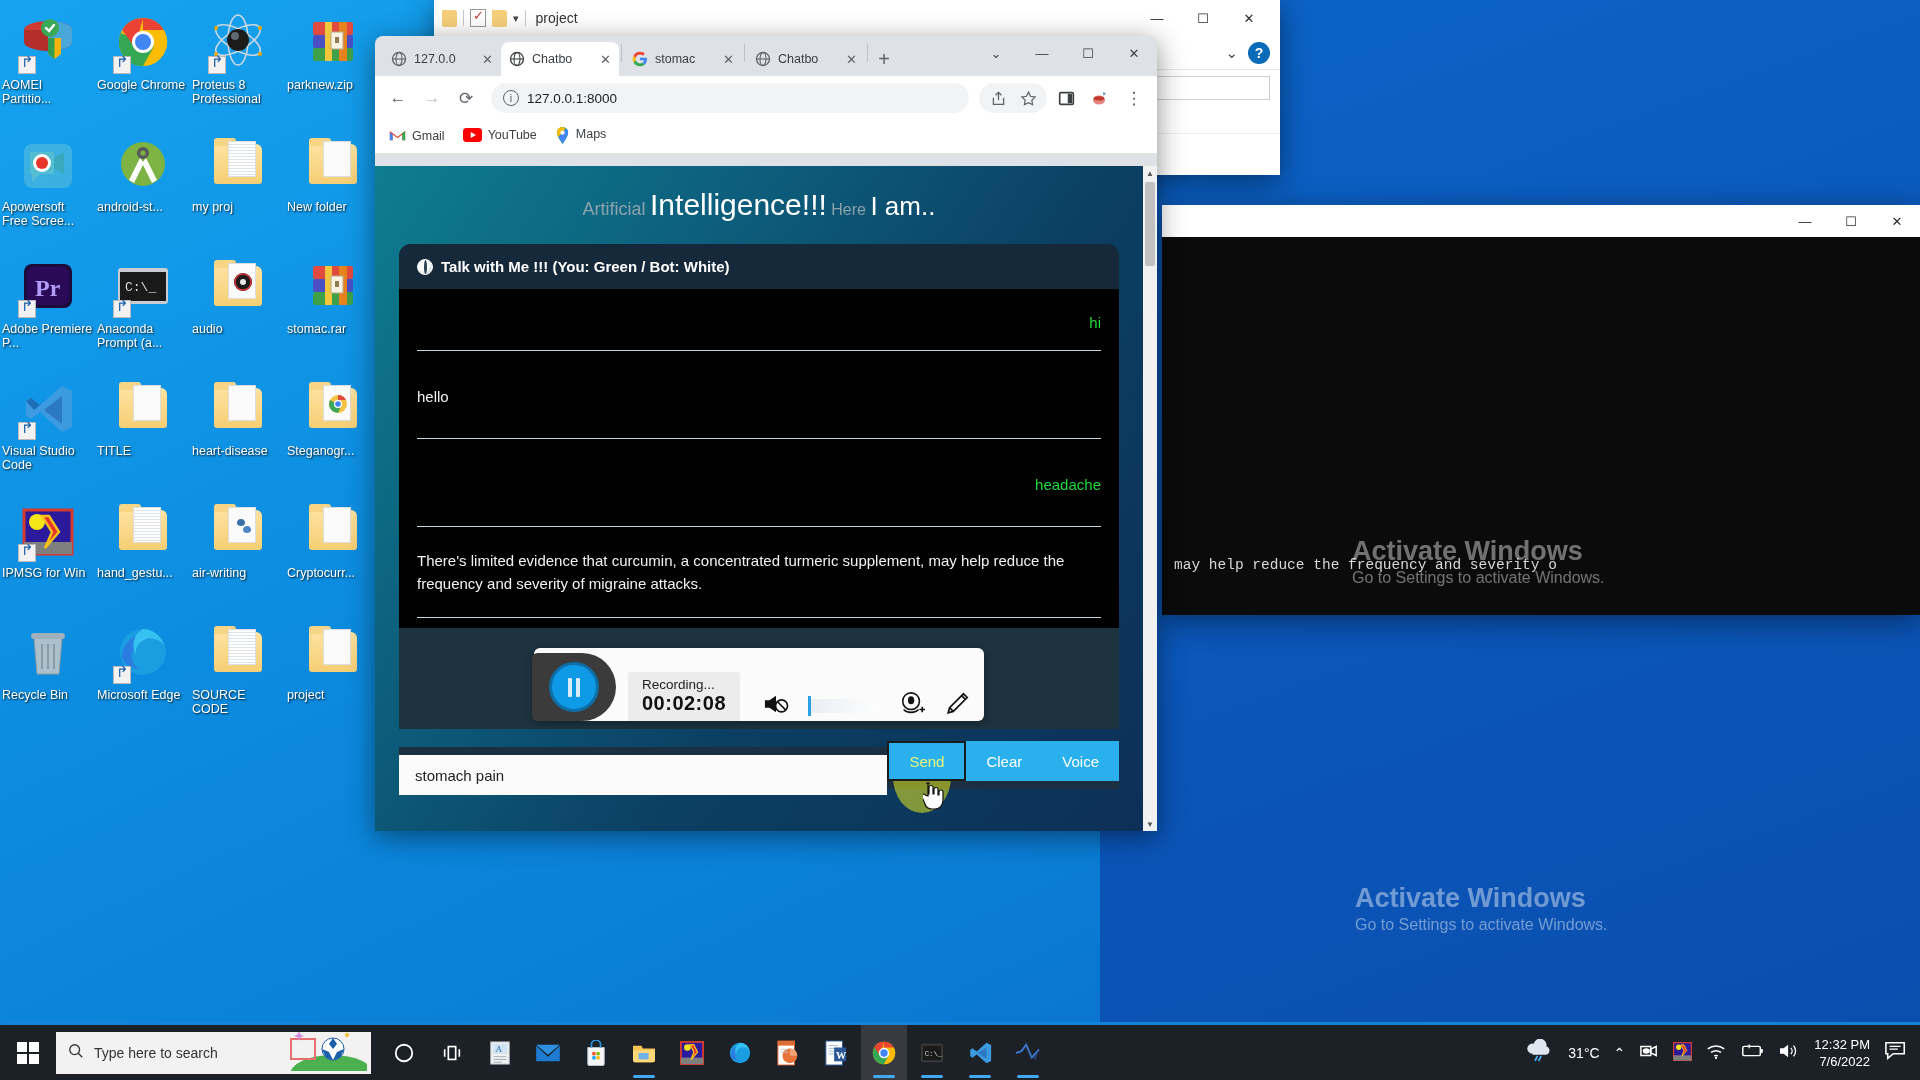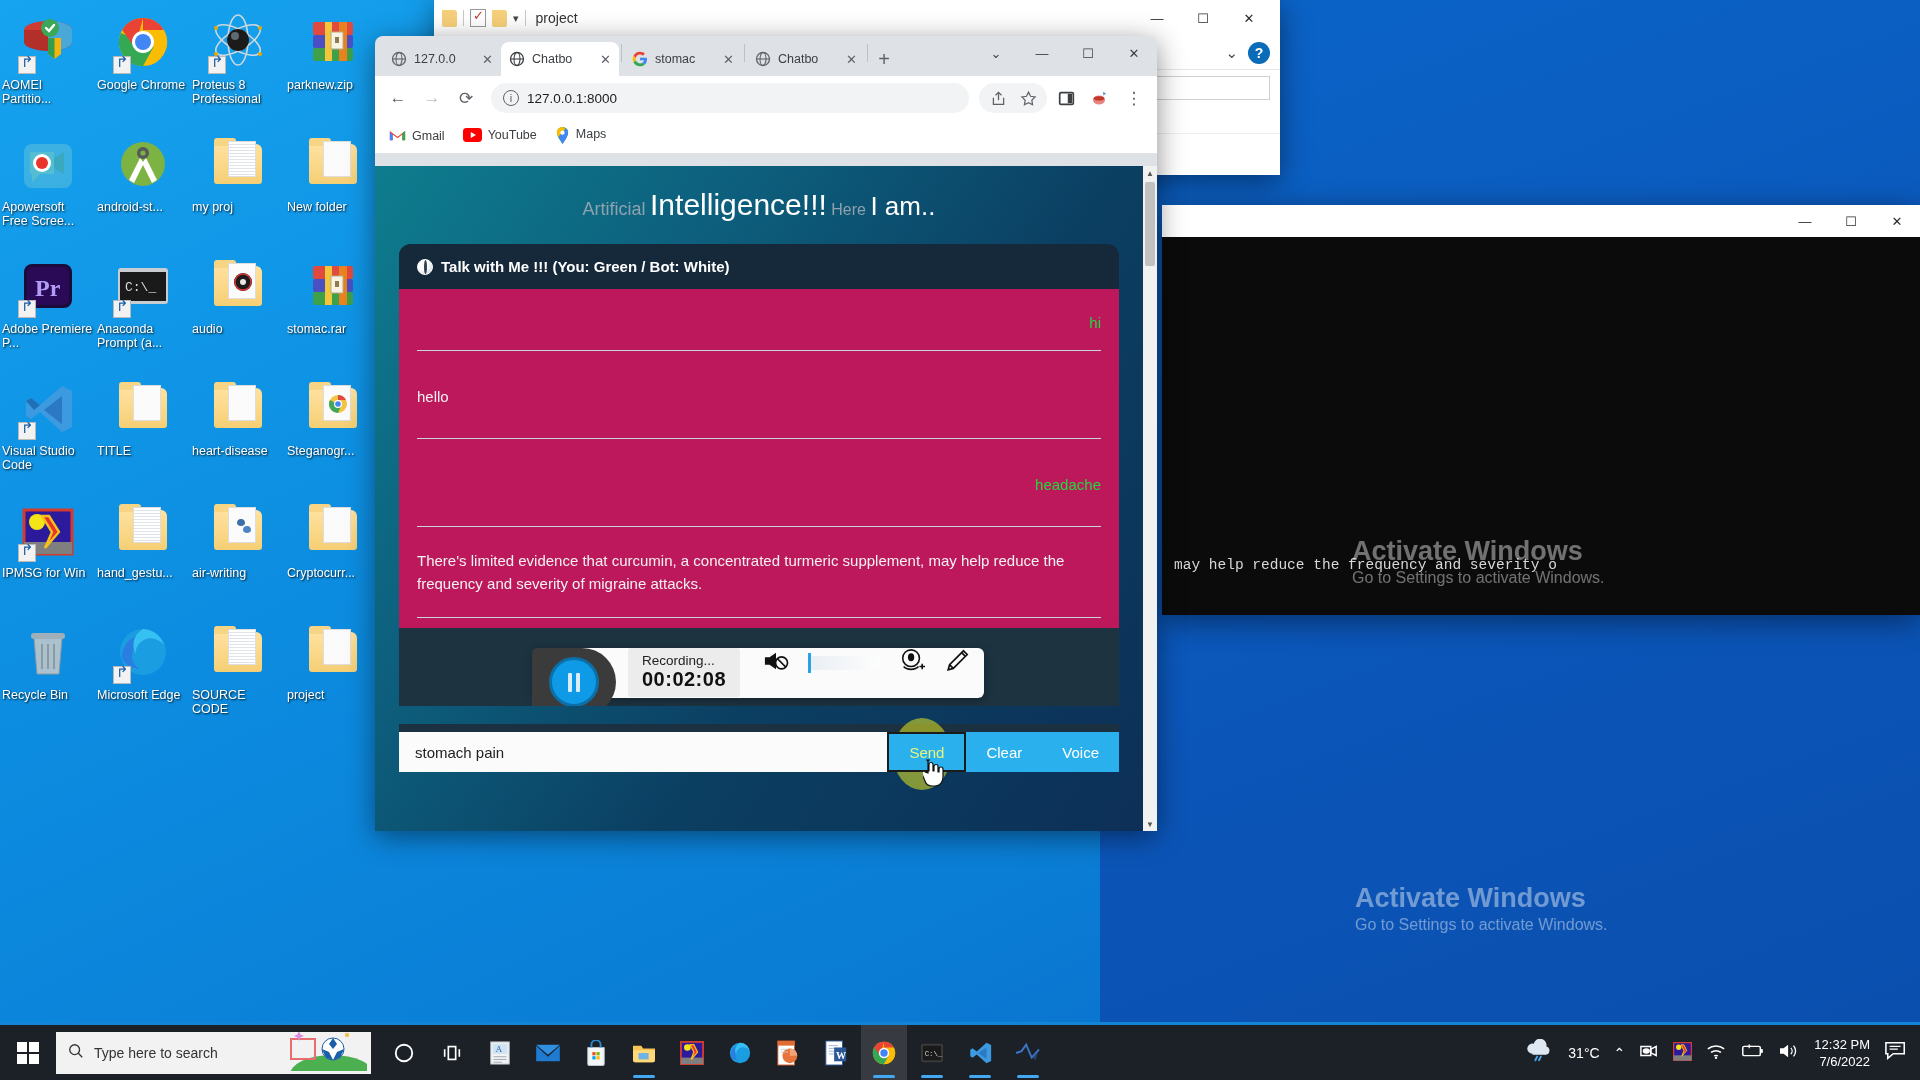--- a/index.html
+++ b/index.html
@@ -147,30 +147,30 @@
   .card-head {
     background: #16293a; color: #fff; font-size: 15px; font-weight: bold;
     padding: 14px 18px; display: flex; align-items: center; gap: 8px; text-align: right;
   }
   .globe {
     width: 16px; height: 16px; border-radius: 50%;
     background: radial-gradient(circle at 35% 32%, #fff 40%, #dfe6ea 70%, #9fb2bd 100%);
     border: 1px solid #fff; position: relative; flex: 0 0 16px;
   }
   .globe::after { content:""; position:absolute; left:6px; top:0; width:3px; height:14px; background:#2b4252; border-radius:50%;}
-  .chatlog { padding: 4px 18px 10px; background: #be185d; }
+  .chatlog { padding: 4px 18px 10px; background: #000000; }
   .msg { font-size: 15px; line-height: 23px; padding: 18px 0 16px;
          border-bottom: 1px solid #c7d6de; min-height: 38px; }
   .msg.user { color: #1fdb3c; text-align: right; }
   .msg.bot { color: #f2f2f2; text-align: left; }
 
   
   .rec-wrap { display: flex; justify-content: center; padding: 20px 0 8px; background:#1d3340; }
   .recbar {
-    display: flex; align-items: flex-start; height: 50px;
+    display: flex; align-items: flex-end; height: 73px;
     background: #fbfbfb; border-radius: 6px; padding-right: 14px;
     box-shadow: 0 2px 10px rgba(0,0,0,.35);
   }
   .recbar .knob {
     width: 84px; height: 68px; background: #3b3b3b; border-radius: 6px 38px 38px 6px;
     display: flex; align-items: center; justify-content: center; margin-right: 10px;
     position: relative; left: -2px;
   }
   .recbar .knob .circ {
     width: 50px; height: 50px; border-radius: 50%;
@@ -187,21 +187,21 @@
 
   
   .inputbar {
     margin: 18px 24px 0; background: #1b3040; display: flex; align-items: stretch;
     height: 42px; padding: 8px 0 8px 0;
   }
   .textfield {
     flex: 1; background: #fbfbfb; border: none; height: 40px;
     font-size: 15px; color: #222; padding: 0 16px; font-family: "Liberation Sans", sans-serif;
   }
-  .btnrow { display: flex; align-items: flex-start; background: #2ab0ec; border-radius: 13px; }
+  .btnrow { display: flex; align-items: flex-end; background: #2ab0ec; border-radius: 13px; }
   .cbtn {
     height: 40px; padding: 0 20px; display: flex; align-items: center; justify-content: center;
     color: #fff; font-size: 15px; background: #2ab0ec; border: none;
     font-family: "Liberation Sans", sans-serif; cursor: pointer;
   }
   .cbtn.send { color: #e8f47a; border: 2px solid #1b1b1b; position: relative; z-index: 3; }
   .click-halo {
     position: absolute; width: 58px; height: 72px; border-radius: 50%;
     background: rgba(228,232,30,.55); z-index: 2; pointer-events: none;
   }

